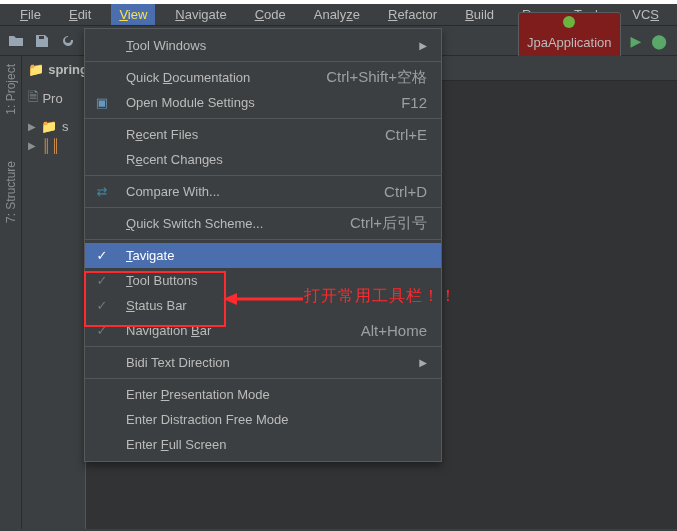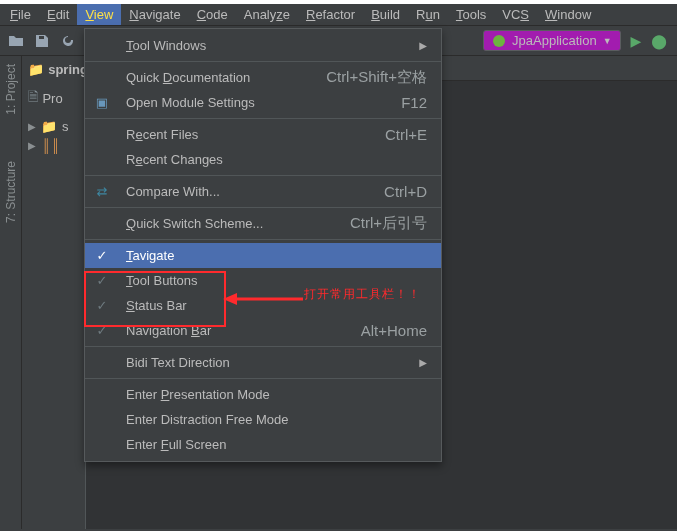--- a/index.html
+++ b/index.html
@@ -14,22 +14,23 @@
 
   
   .top-line { height: 4px; background: #ffffff; }
 
   
   .menubar {
     display: flex;
     align-items: stretch;
     background: #3c3f41;
     height: 22px;
-    padding-left: 2px;
+    padding-left: 12px;
     border-bottom: 1px solid #2b2b2b;
+    gap: 12px;
   }
   .menubar .item {
     padding: 3px 8px;
     color: #bbbbbb;
     cursor: default;
   }
   .menubar .item.active {
     background: #4b6eaf;
     color: #fde047;
   }
@@ -42,25 +43,26 @@
     height: 30px;
     background: #3c3f41;
     border-bottom: 1px solid #2b2b2b;
     padding-left: 8px;
     gap: 10px;
   }
   .toolbar .tb-icon { width: 16px; height: 16px; opacity: .85; }
   .toolbar .spacer { flex: 1; }
   .run-config {
     display: flex; align-items: center; gap: 6px;
-    background: #a21caf;
+    background: #7f1d1d;
     border: 1px solid #5a5d5f;
     border-radius: 3px;
     padding: 2px 8px;
     color: #bbbbbb;
+    flex-direction: column;
   }
   .run-btn { color:#59a869; font-size: 14px; }
   .bug-btn { color:#59a869; font-size: 14px; }
 
   
   .layout { display: flex; height: calc(531px - 4px - 24px - 30px); }
 
   .left-gutter {
     width: 22px;
     background: #3c3f41;
@@ -142,21 +144,21 @@
     left: 84px; top: 271px;
     width: 142px; height: 56px;
     border: 2px solid #ff2a2d;
     z-index: 100;
     pointer-events: none;
   }
   .anno-text {
     position: absolute;
     left: 304px; top: 286px;
     color: #ff2a2d;
-    font-size: 12px;
+    font-size: 16px;
     font-family: "Microsoft YaHei", sans-serif;
     z-index: 100;
     pointer-events: none;
     letter-spacing: 1px;
   }
   .anno-arrow {
     position: absolute;
     left: 223px; top: 292px;
     z-index: 100;
     pointer-events: none;

